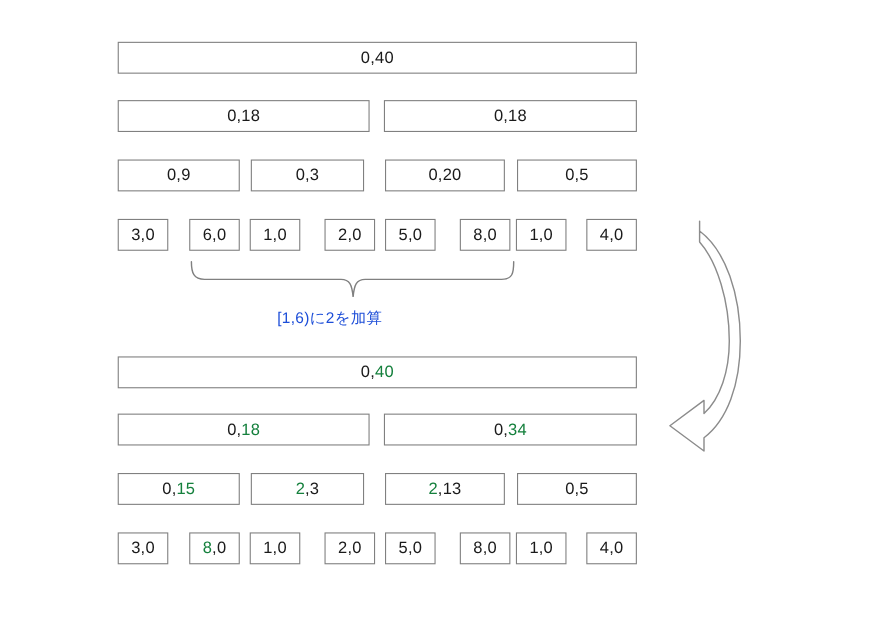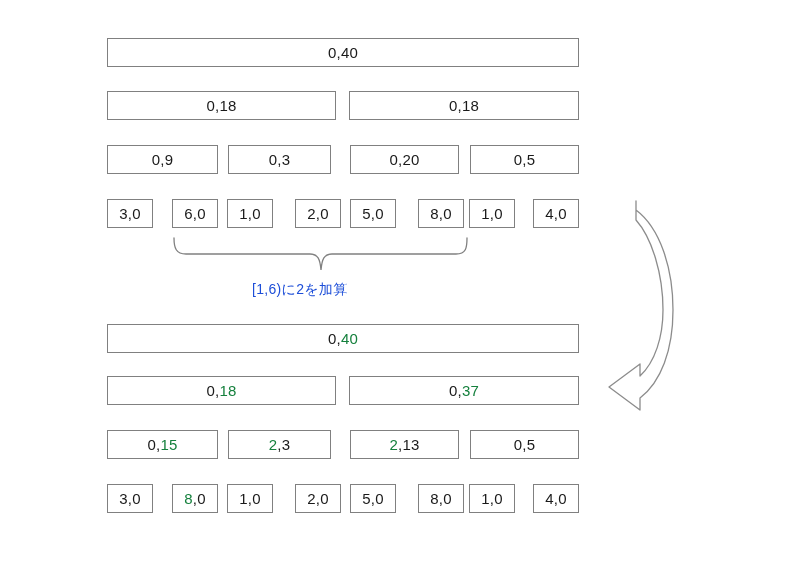--- a/index.html
+++ b/index.html
@@ -144,21 +144,21 @@
         <span class="red">40</span>
       </div>
     </div>
   <div class="seg-row" style="left:0; top:376px;">
       <div class="seg" style="left: 107px; width: 229px;">
         <span class="blk">0,</span>
         <span class="red">18</span>
       </div>
       <div class="seg" style="left: 349px; width: 230px;">
         <span class="blk">0,</span>
-        <span class="red">37</span>
+        <span class="red">34</span>
       </div>
     </div>
   <div class="seg-row" style="left:0; top:430px;">
       <div class="seg" style="left: 107px; width: 111px;">
         <span class="blk">0,</span>
         <span class="red">15</span>
       </div>
       <div class="seg" style="left: 228px; width: 103px;">
         <span class="red">2</span>
         <span class="blk">,3</span>

